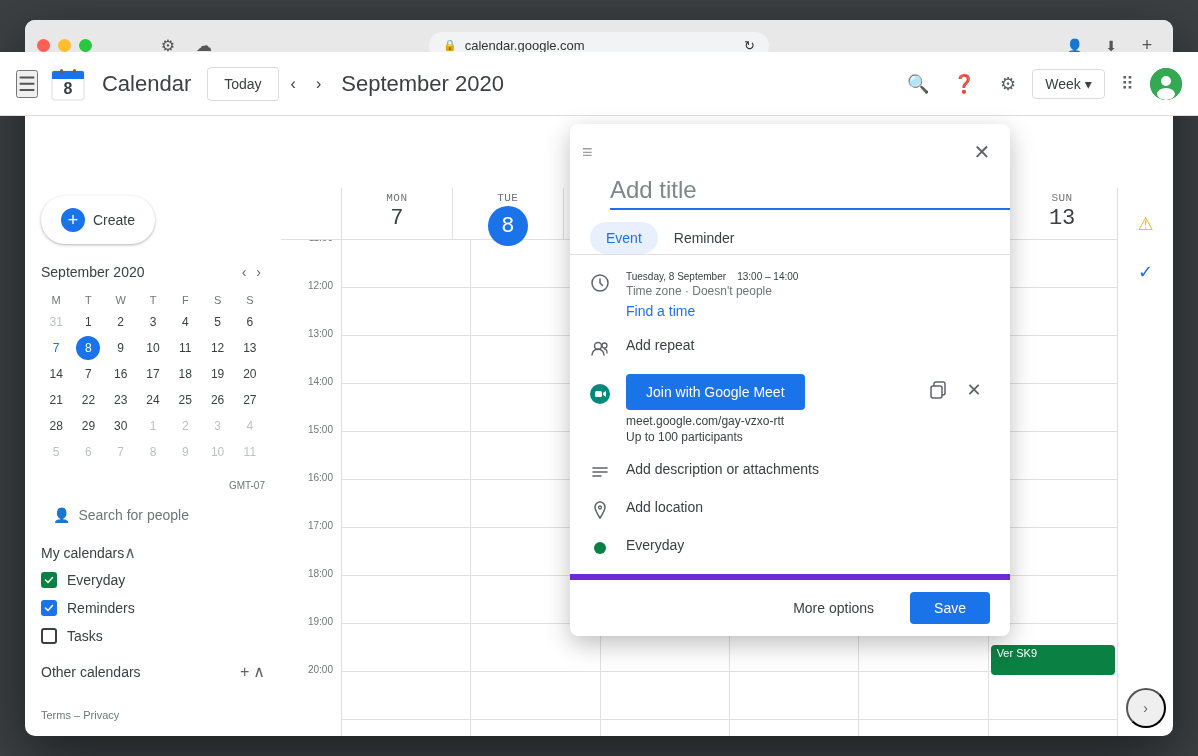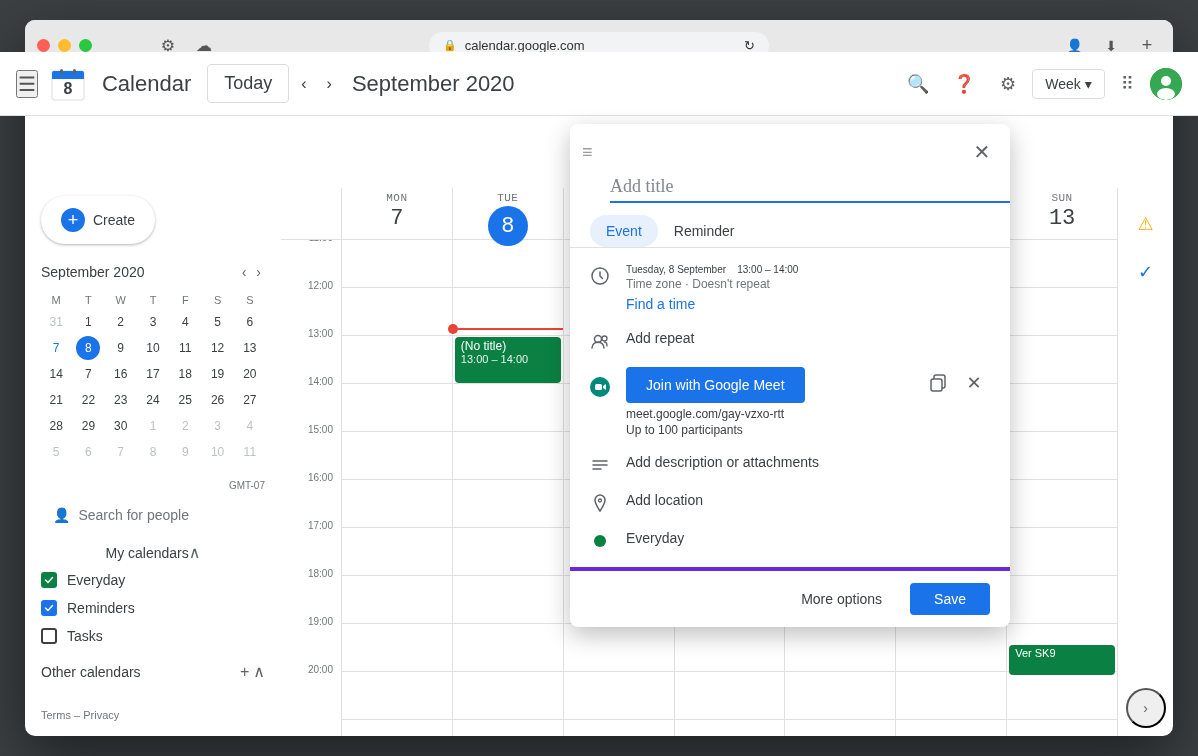--- a/index.html
+++ b/index.html
@@ -74,21 +74,21 @@
       z-index: 10;
     }
 
     .header-left { display: flex; align-items: center; gap: 12px; }
     .hamburger { font-size: 20px; color: #555; cursor: pointer; }
     .app-title { font-size: 22px; color: #3c4043; font-weight: 400; }
     .header-nav { display: flex; align-items: center; gap: 4px; margin-left: 16px; }
     .today-btn {
       border: 1px solid #dadce0; border-radius: 4px;
       padding: 8px 16px; background: #fff; cursor: pointer;
-      font-size: 18px; color: #3c4043;
+      font-size: 14px; color: #3c4043;
     }
     .nav-arrow { background: none; border: none; cursor: pointer; padding: 8px; border-radius: 50%; color: #3c4043; font-size: 16px; }
     .month-title { font-size: 22px; color: #3c4043; margin: 0 8px; }
     .header-right { display: flex; align-items: center; gap: 8px; }
     .hdr-icon-btn { background: none; border: none; cursor: pointer; padding: 8px; border-radius: 50%; color: #5f6368; font-size: 18px; }
     .week-selector {
       display: flex; align-items: center; border: 1px solid #dadce0; border-radius: 4px;
       padding: 6px 12px; cursor: pointer; font-size: 14px; color: #3c4043; gap: 4px;
     }
 
@@ -145,21 +145,21 @@
     
     .search-people {
       display: flex; align-items: center; gap: 8px;
       padding: 8px 12px; border-radius: 8px; cursor: pointer;
       color: #70757a; font-size: 14px;
     }
 
     
     .calendars-section { margin-top: 8px; }
     .cal-section-header {
-      display: flex; align-items: center; justify-content: center;
+      display: flex; align-items: center; justify-content: flex-start;
       cursor: pointer; padding: 4px 0;
     }
     .cal-section-title { font-size: 14px; color: #3c4043; font-weight: 500; }
     .cal-section-toggle { background: none; border: none; cursor: pointer; color: #5f6368; font-size: 16px; }
     .cal-item {
       display: flex; align-items: center; gap: 10px;
       padding: 6px 0; cursor: pointer; font-size: 14px; color: #3c4043;
     }
     .cal-checkbox {
       width: 16px; height: 16px; border-radius: 3px;
@@ -300,25 +300,24 @@
       color: #5f6368; font-size: 20px;
       width: 32px; height: 32px;
       display: flex; align-items: center; justify-content: center;
       border-radius: 50%;
     }
     .popup-title-input {
       width: 100%;
       border: none;
       border-bottom: 2px solid #1a73e8;
       outline: none;
-      font-size: 18px;
+      font-size: 24px;
       color: #3c4043;
       padding: 4px 0;
       margin: 0 20px;
-      font-family: Liberation Serif, serif;
     }
     .popup-title-input::placeholder { color: #80868b; }
     .popup-title-wrap { padding: 0 20px 12px; }
 
     .popup-tabs {
       display: flex;
       gap: 0;
       padding: 0 20px;
       border-bottom: 1px solid #e0e0e0;
     }
@@ -388,22 +387,22 @@
     .meet-row-inner { display: flex; align-items: flex-start; width: 100%; }
 
     .add-location-text { font-size: 14px; color: #3c4043; }
     .add-desc-text { font-size: 14px; color: #3c4043; }
 
     .popup-footer {
       display: flex;
       align-items: center;
       justify-content: flex-end;
       padding: 12px 20px;
-      border-top: 4px solid #6d28d9;
-      gap: 12px;
+      border-top: 6px solid #6d28d9;
+      gap: 20px;
     }
     .more-options-btn {
       background: none; border: none; cursor: pointer;
       font-size: 14px; color: #3c4043;
       padding: 8px 16px; border-radius: 4px;
     }
     .save-btn {
       background: #1a73e8; color: white;
       border: none; border-radius: 4px;
       padding: 8px 24px; cursor: pointer;
@@ -699,42 +698,20 @@
             <div class="hour-line"></div>
             <div class="hour-line"></div>
             <div class="hour-line"></div>
             <div class="hour-line"></div>
             <div class="hour-line"></div>
             <div class="hour-line"></div>
             <div class="hour-line"></div>
             <div class="hour-line"></div>
           </div>
 
-          <div class="day-column" style="position:relative;">
-            <div class="hour-line"></div>
-            <div class="hour-line"></div>
-
-            <div class="current-time-line" style="top:84px;">
-              <div class="time-dot"></div>
-              <div class="time-line"></div>
-            </div>
-            <div class="hour-line"></div>
-            <div class="hour-line"></div>
-            <div class="hour-line"></div>
-            <div class="hour-line"></div>
-            <div class="hour-line"></div>
-            <div class="hour-line"></div>
-            <div class="hour-line"></div>
-            <div class="hour-line"></div>
-
-            <div class="event-block event-green" style="top:97px;left:2px;right:2px;height:46px;">
-              <div>(No title)</div>
-              <div style="font-size:11px;opacity:0.9;">13:00 – 14:00</div>
-            </div>
-          </div>
 
           <div class="day-column">
             <div class="hour-line"></div>
             <div class="hour-line"></div>
             <div class="hour-line"></div>
             <div class="hour-line"></div>
             <div class="hour-line"></div>
             <div class="hour-line"></div>
             <div class="hour-line"></div>
             <div class="hour-line"></div>
@@ -838,21 +815,21 @@
           <path d="M9 5v4l2.5 2.5" stroke="#5f6368" stroke-width="1.5" stroke-linecap="round" fill="none"></path>
         </svg>
       </div>
       <div class="popup-row-content">
         <div class="popup-datetime">
           <span>Tuesday, 8 September</span>
           &nbsp;&nbsp;
           <span>13:00 – 14:00</span>
         </div>
         <div class="popup-timezone">
-          <span>Time zone</span> · <span>Doesn't repeat</span>
+          <span>Time zone</span> · <span>Doesn't people</span>
         </div>
         <div style="margin-top:4px;">
           <a class="find-time-link">Find a time</a>
         </div>
       </div>
     </div>
 
     <div class="popup-row">
       <div class="popup-icon">
         <svg width="18" height="18" viewBox="0 0 18 18">

